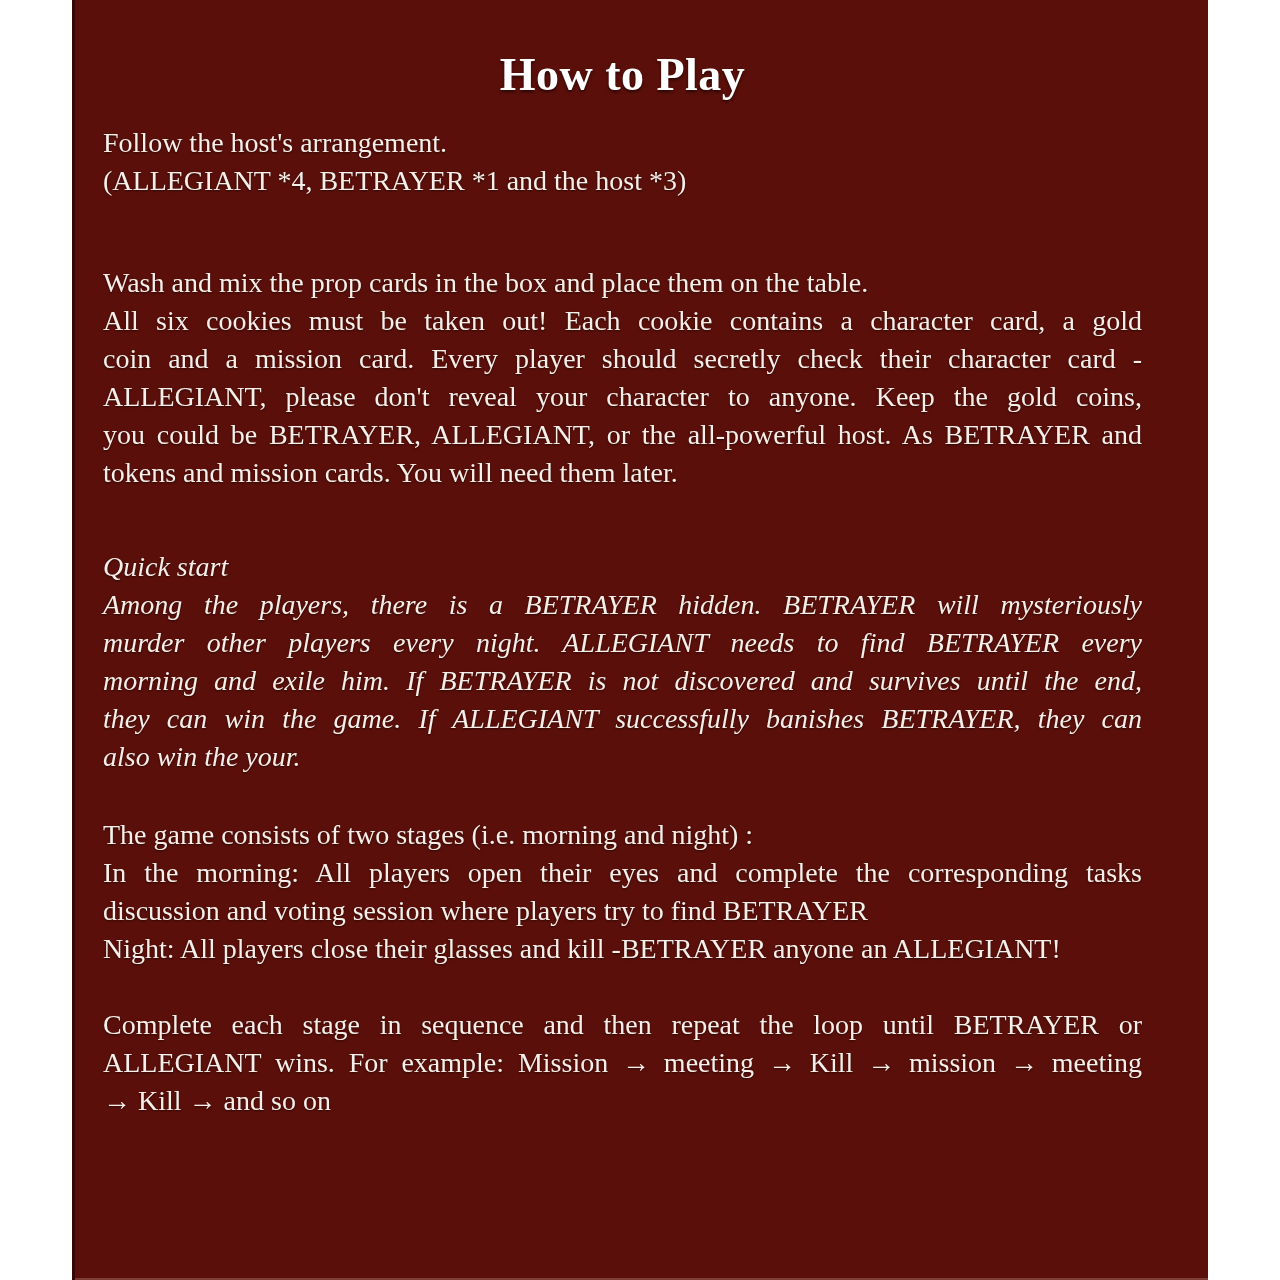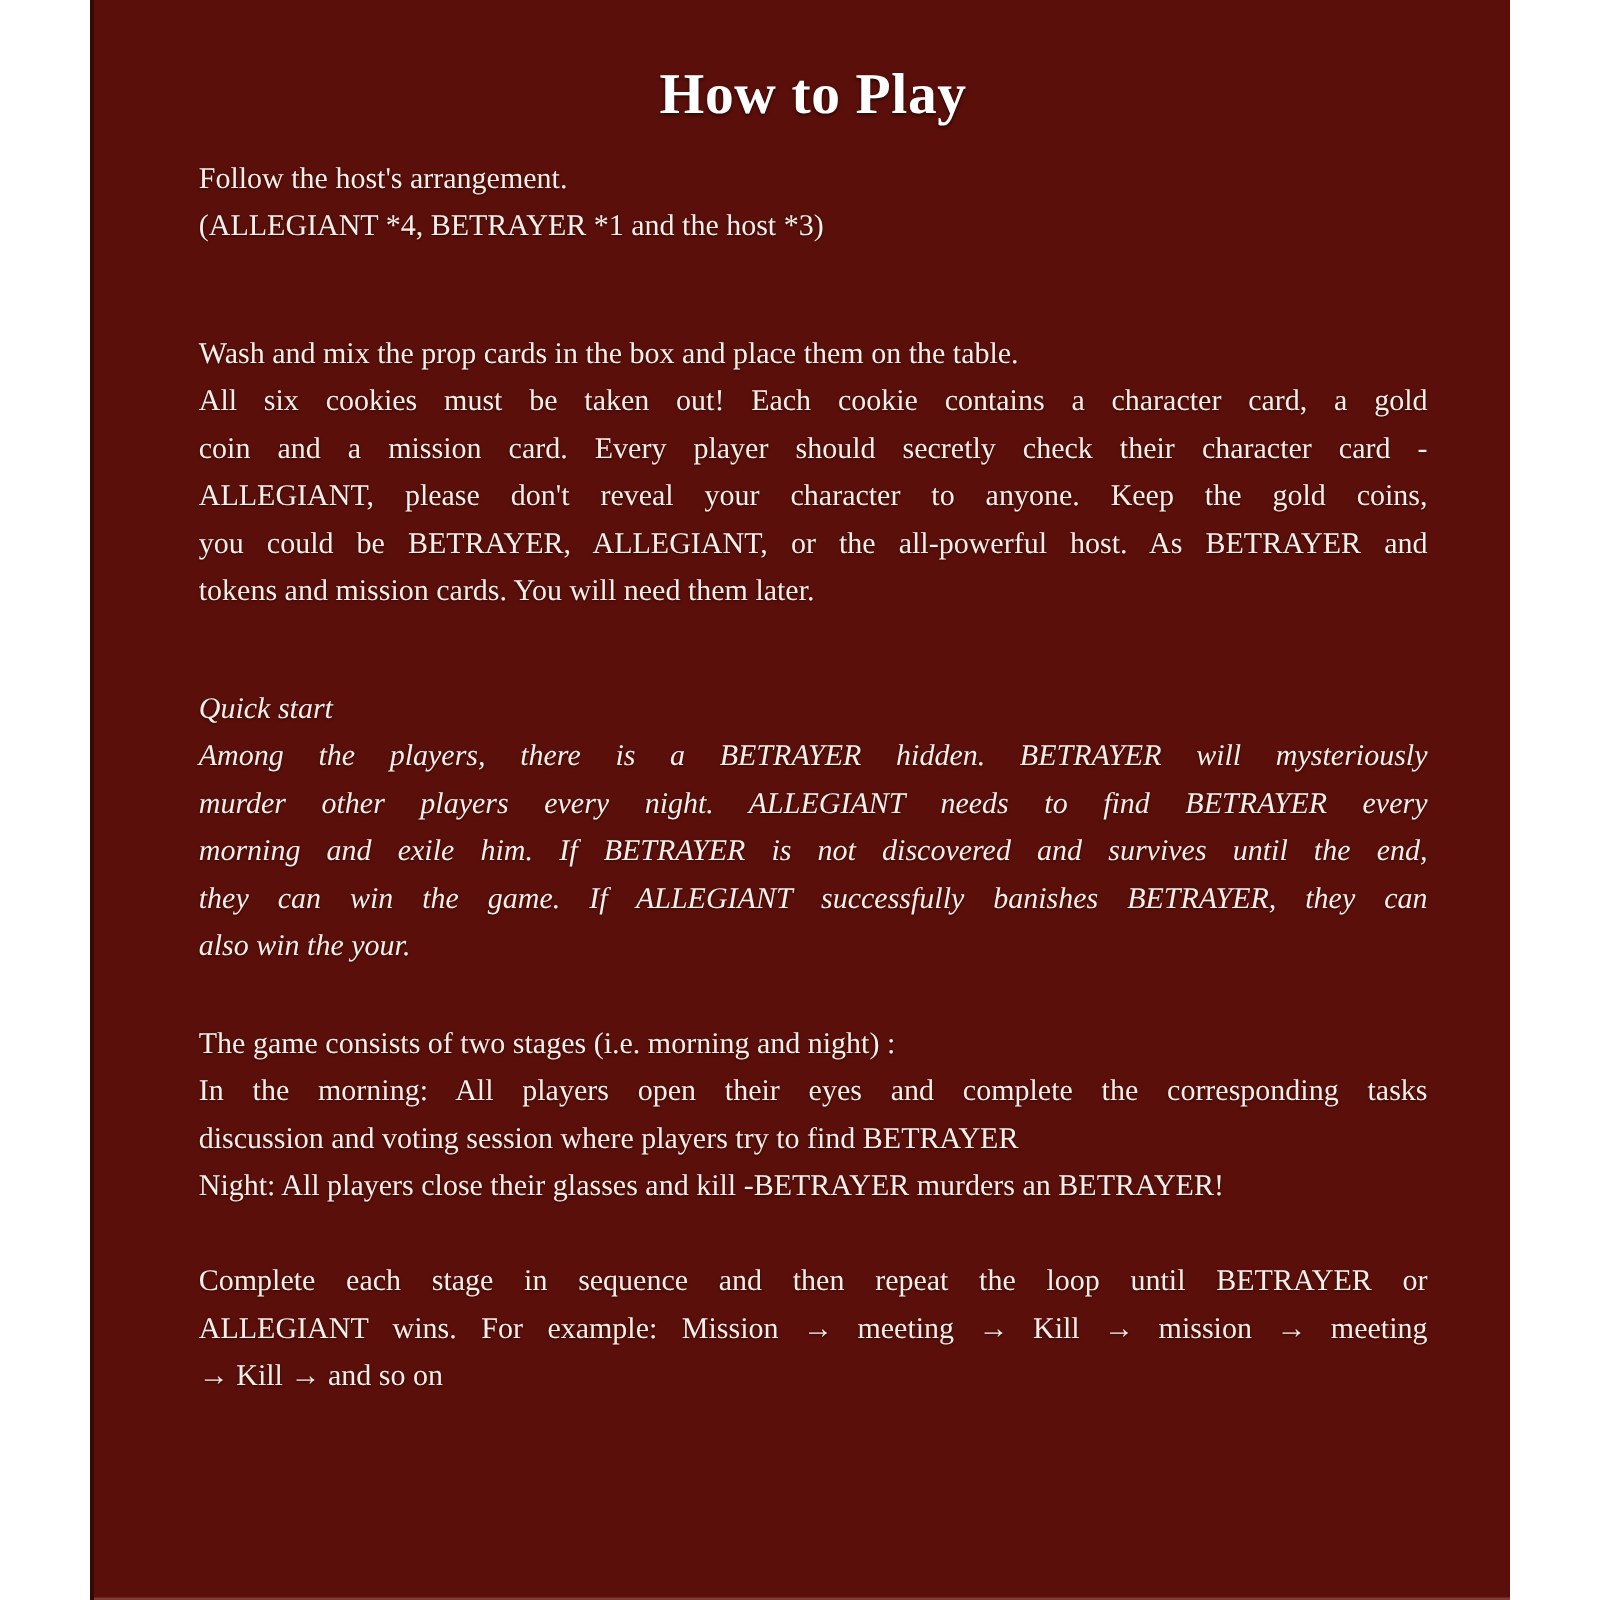--- a/index.html
+++ b/index.html
@@ -17,40 +17,40 @@
     width: 1136px;
     height: 1280px;
     background: #5a0f0a;
     border-left: 3px solid rgba(25,3,2,0.55);
     box-shadow: inset 0 -2px 0 rgba(214,180,170,0.28);
     box-sizing: border-box;
     font-family: "Liberation Serif", "DejaVu Serif", serif;
     color: #f6eee9;
   }
   .content {
-    padding: 0 66px 0 84px;
+    padding: 0 66px 0 28px;
   }
   .title {
     padding-top: 46px;
     text-align: center;
     font-size: 46px;
     line-height: 1.25;
     font-weight: 700;
     color: #ffffff;
     letter-spacing: 0.5px;
     text-shadow: 0 2px 3px rgba(0,0,0,0.55);
   }
   .section { margin: 0; }
   .s0 { margin-top: 20px; }
   .s1 { margin-top: 64px; }
   .s2 { margin-top: 56px; font-style: italic; }
   .s3 { margin-top: 40px; }
   .s4 { margin-top: 38px; }
   .line {
-    font-size: 24px;
+    font-size: 28px;
     line-height: 38px;
     text-shadow: 0 1px 2px rgba(0,0,0,0.5);
     white-space: pre-wrap;
   }
   .jl {
     text-align: justify;
     text-align-last: justify;
   }
 </style>
 </head>
@@ -81,21 +81,21 @@
       <div class="line jl">murder other players every night. ALLEGIANT needs to find BETRAYER every</div>
       <div class="line jl">morning and exile him. If BETRAYER is not discovered and survives until the end,</div>
       <div class="line jl">they can win the game. If ALLEGIANT successfully banishes BETRAYER, they can</div>
       <div class="line">also win the your.</div>
     </div>
 
     <div class="section s3">
       <div class="line">The game consists of two stages (i.e. morning and night) :</div>
       <div class="line jl">In the morning: All players open their eyes and complete the corresponding tasks</div>
       <div class="line">discussion and voting session where players try to find BETRAYER</div>
-      <div class="line">Night: All players close their glasses and kill -BETRAYER murders an BETRAYER!</div>
+      <div class="line">Night: All players close their glasses and kill -BETRAYER anyone an ALLEGIANT!</div>
     </div>
 
     <div class="section s4">
       <div class="line jl">Complete each stage in sequence and then repeat the loop until BETRAYER or</div>
       <div class="line jl">ALLEGIANT wins. For example: Mission → meeting → Kill → mission → meeting</div>
       <div class="line">→ Kill → and so on</div>
     </div>
 
   </div>
 </div>

